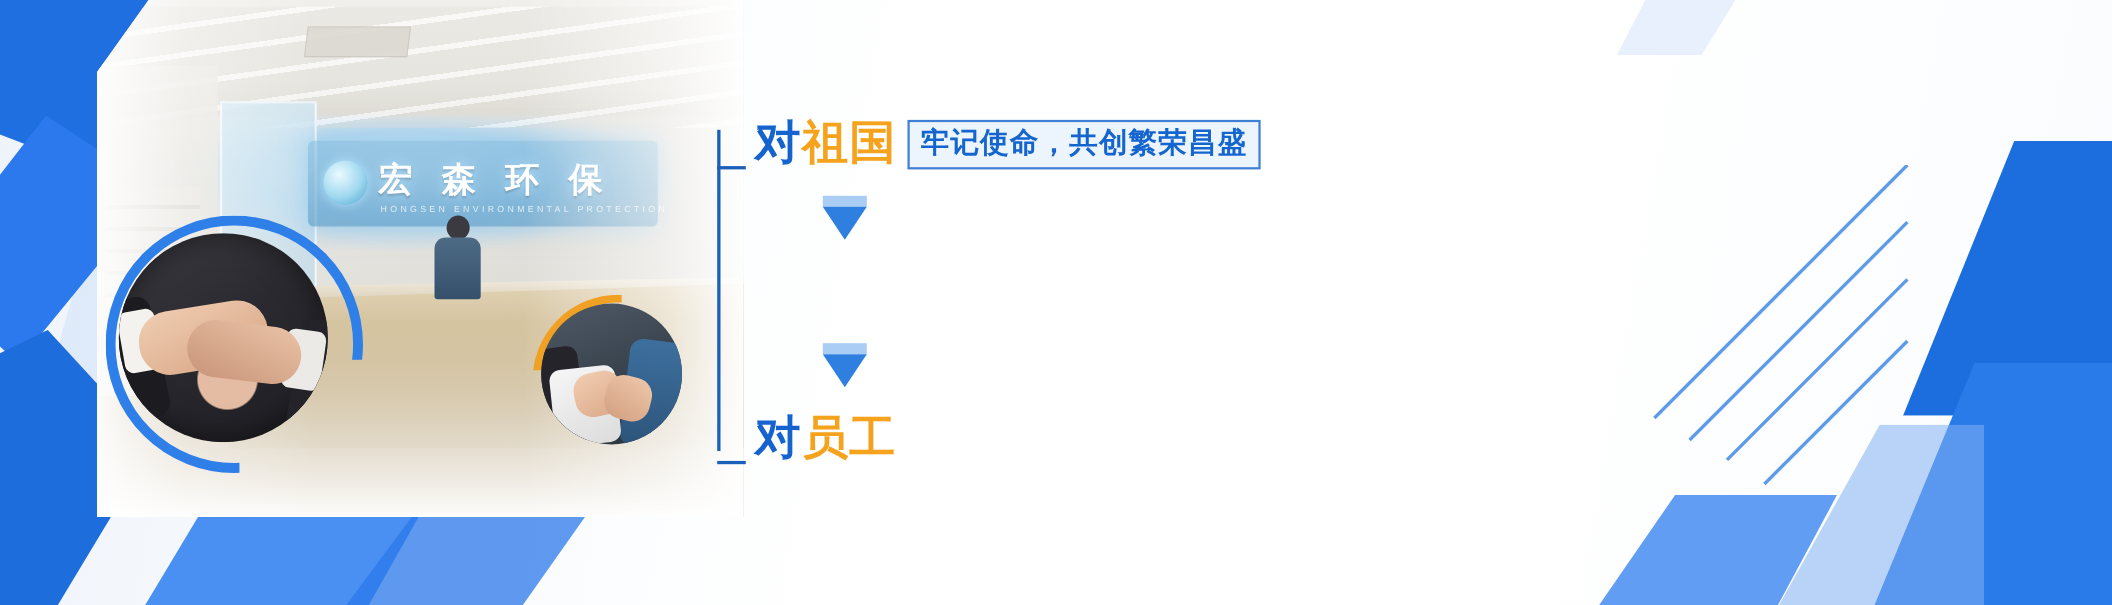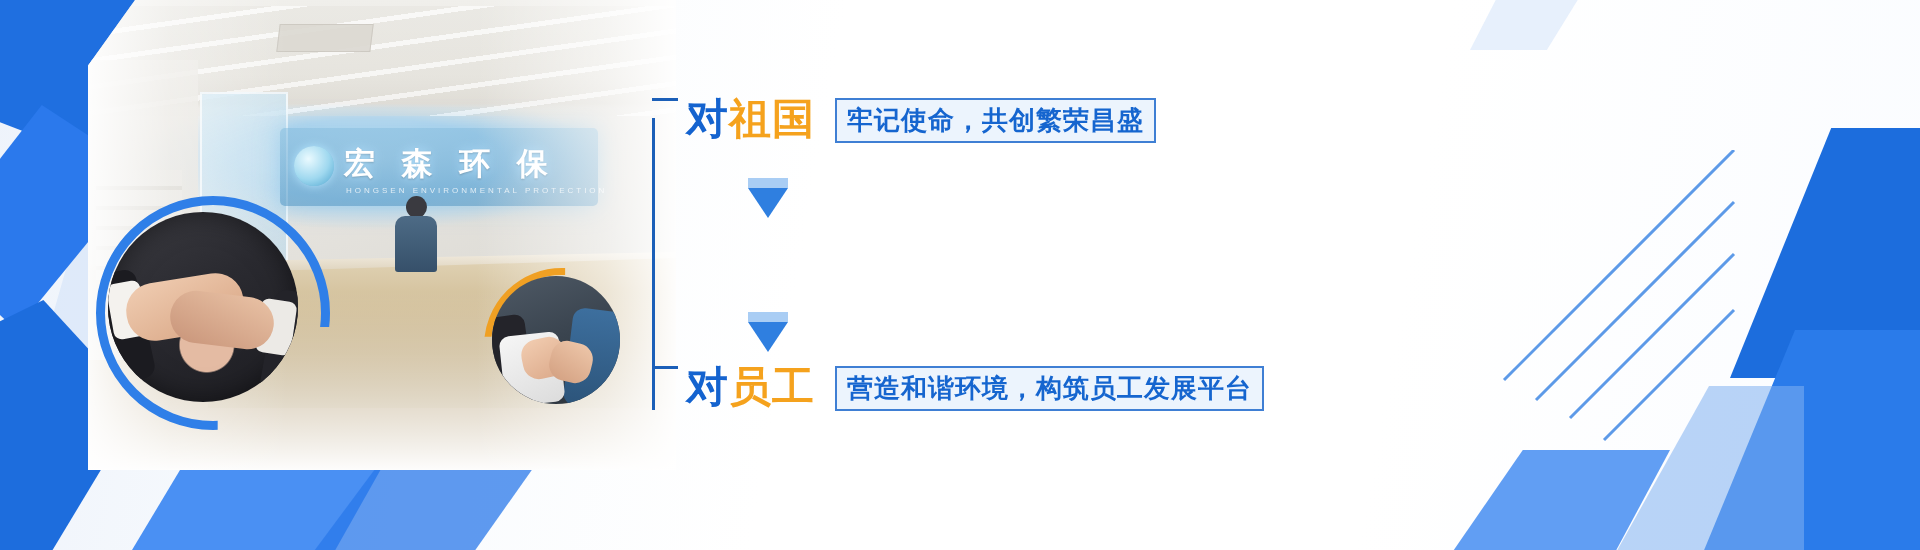--- a/index.html
+++ b/index.html
@@ -124,27 +124,27 @@
     clip-path:polygon(50% 0,100% 0,100% 100%,0 100%);}
   .r-bot{position:absolute;right:250px;bottom:-20px;width:230px;height:120px;background:#3a86f0;opacity:.8;
     clip-path:polygon(36% 0,100% 0,72% 100%,0 100%);}
   .r-topsm{position:absolute;right:330px;top:-20px;width:120px;height:70px;background:#cfe1f9;opacity:.5;
     clip-path:polygon(30% 0,100% 0,64% 100%,0 100%);}
 
   
   .rows{position:absolute;left:652px;top:80px;width:760px;height:390px;}
   .bracket{position:absolute;left:0;top:38px;width:26px;height:292px;
     border-left:3px solid #1b5fb8;}
-  .row{position:absolute;left:0;display:flex;align-items:flex-start;height:56px;}
+  .row{position:absolute;left:0;display:flex;align-items:flex-end;height:56px;font-family:Liberation Mono, monospace;}
   .row1{top:18px;} .row2{top:152px;} .row3{top:286px;}
   .tick{width:26px;height:3px;background:#1b5fb8;margin-right:8px;}
   .label{font-size:42px;font-weight:700;letter-spacing:1px;white-space:nowrap;line-height:1;}
   .label .t1{color:#1463cf;}
   .label .t2{color:#f5a21d;}
-  .boxtext{margin-left:20px;border:2px solid #3f7fd4;background:rgba(228,240,252,.72);
+  .boxtext{margin-left:10px;border:2px solid #3f7fd4;background:rgba(228,240,252,.72);
     color:#1565cf;font-size:26px;font-weight:700;letter-spacing:1px;
     padding:7px 10px 8px;white-space:nowrap;line-height:1;}
 
   .arrow{position:absolute;left:96px;width:40px;}
   .arrow .cap{width:40px;height:10px;background:#a9cdf4;}
   .arrow .tri{width:0;height:0;border-left:20px solid transparent;border-right:20px solid transparent;
     border-top:30px solid #2f7fe0;}
   .arr1{top:98px;} .arr2{top:232px;}
 </style>
 </head>
@@ -235,17 +235,16 @@
     <div class="arrow arr2">
       <div class="cap"></div>
       <div class="tri"></div>
     </div>
 
     <div class="row row3">
       <div class="tick"></div>
       <div class="label">
         <span class="t1">对</span><span class="t2">员工</span>
       </div>
-      <div class="boxtext">营造和谐环境，构筑员工发展平台</div>
     </div>
   </div>
 
 </div>
 
 </body></html>

